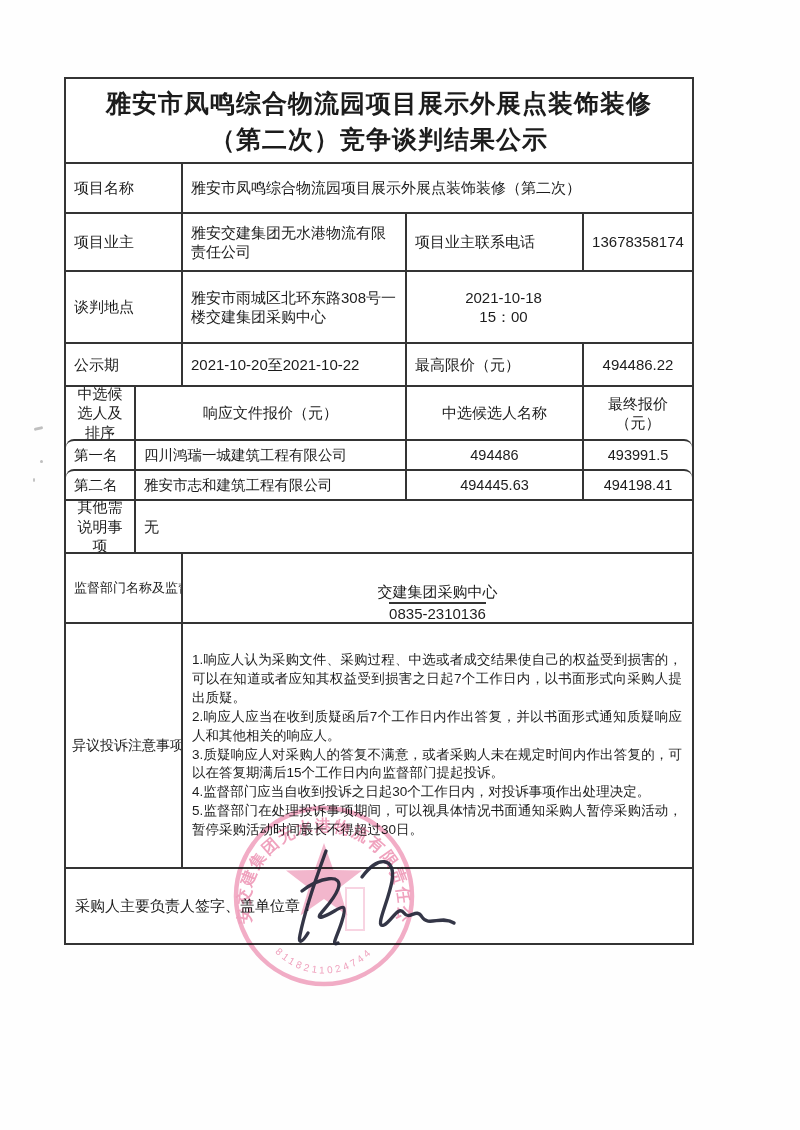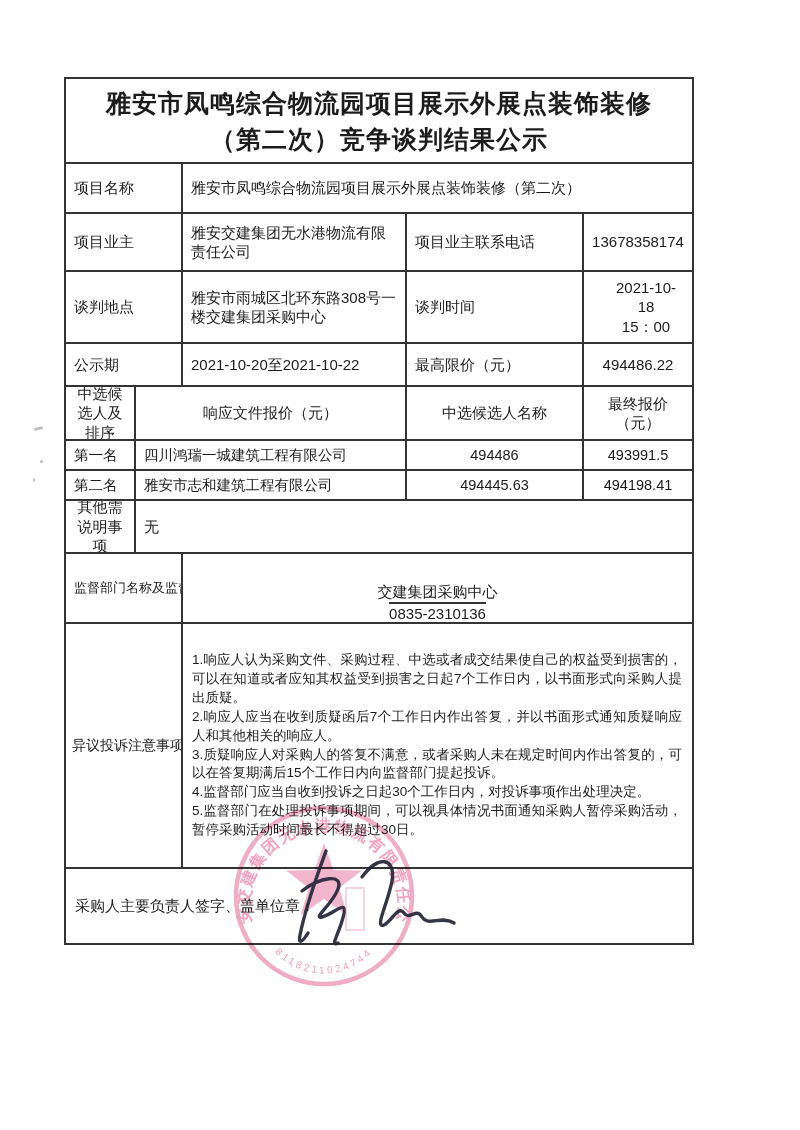--- a/index.html
+++ b/index.html
@@ -46,21 +46,21 @@
   .cols4a{grid-template-columns:117px 224px 177px auto;}
   .colsC{grid-template-columns:70px 271px 177px auto;}
   .cols2{grid-template-columns:117px auto;}
   .colsO{grid-template-columns:70px auto;}
 
   .r1{height:50px;}
   .r2{height:58px;}
   .r3{height:72px;}
   .r4{height:43px;}
   .rch{height:54px;}
-  .rc{height:30px;}
+  .rc{height:30px;border-radius:8px;}
   .rc .cell{font-size:14.5px;padding-top:1px;padding-bottom:1px;}
   .rother{height:53px;}
   .rsup{height:70px;}
   .rnotice{height:245px;}
   .rsig{height:76px;}
 
   .span3{grid-column:2 / -1;}
   .nowrapclip{white-space:nowrap;}
   .suplabel{font-size:13px;padding-right:0;}
   .supright{display:flex;flex-direction:column;padding:0;border-right:none;margin-top:28px;}
@@ -107,21 +107,20 @@
     <div class="row cols4a r2">
       <div class="cell">项目业主</div>
       <div class="cell">雅安交建集团无水港物流有限责任公司</div>
       <div class="cell">项目业主联系电话</div>
       <div class="cell center">13678358174</div>
     </div>
 
     <div class="row cols4a r3">
       <div class="cell">谈判地点</div>
       <div class="cell">雅安市雨城区北环东路308号一楼交建集团采购中心</div>
-      <div class="cell">谈判时间</div>
       <div class="cell colm center">
         <div>2021-10-18</div>
         <div>15：00</div>
       </div>
     </div>
 
     <div class="row cols4a r4">
       <div class="cell">公示期</div>
       <div class="cell">2021-10-20至2021-10-22</div>
       <div class="cell">最高限价（元）</div>

